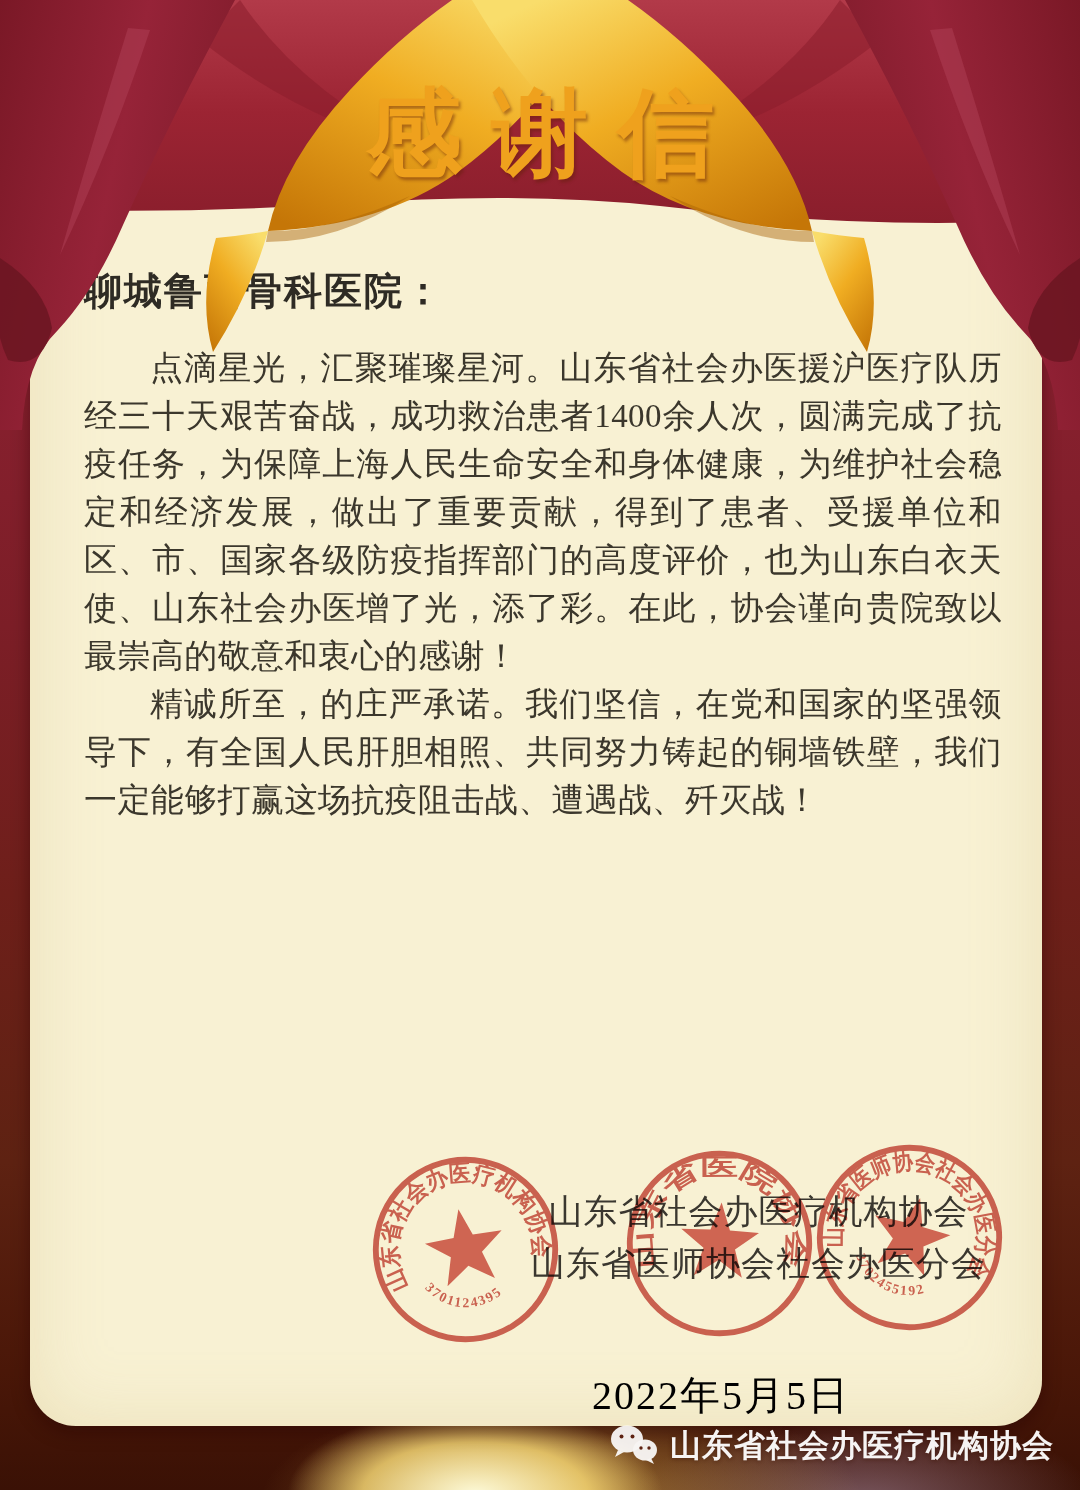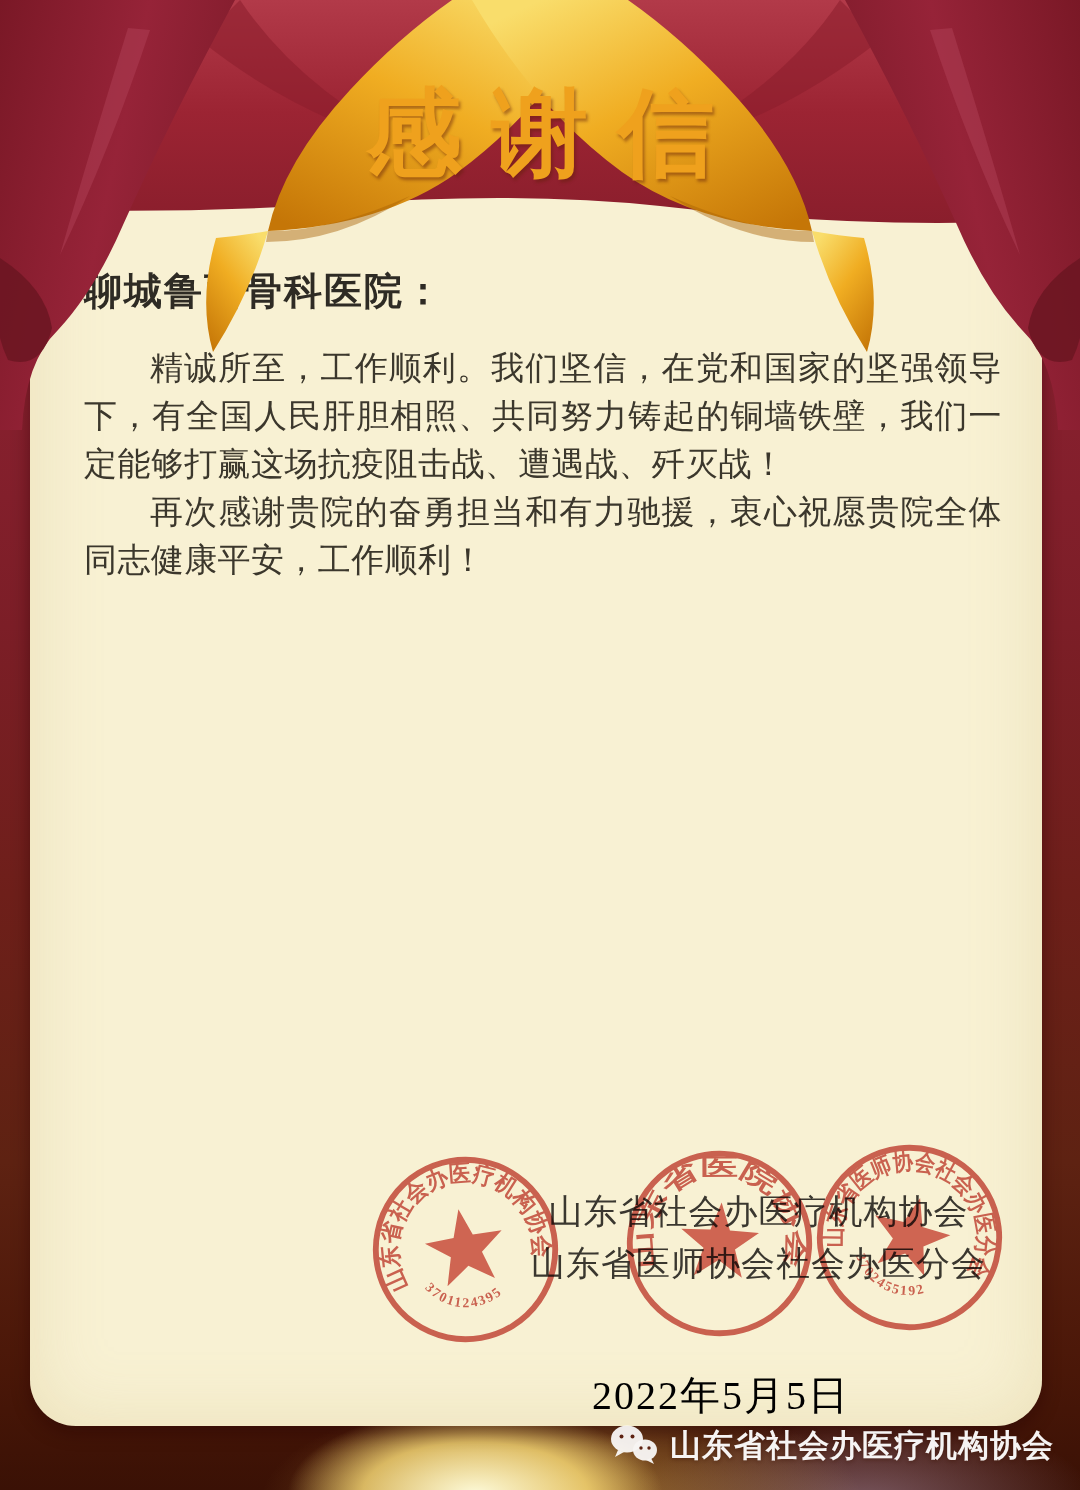--- a/index.html
+++ b/index.html
@@ -60,22 +60,22 @@
 </head>
 <body>
 
 <div class="stage">
 
   <div class="bottom-glow"></div>
 
   <div class="paper">
     <div class="letter-body">
       <p class="salutation">聊城鲁西骨科医院：</p>
-      <p class="para">精诚所至，工作顺利。我们坚信，在党和国家的坚强领导下，有全国人民肝胆相照、共同努力铸起的铜墙铁壁，我们一定能够打赢这场抗疫阻击战、遭遇战、歼灭战！</p>
-      <p class="para">再次感谢贵院的奋勇担当和有力驰援，衷心祝愿贵院全体同志健康平安，工作顺利！</p>
+      <p class="para">点滴星光，汇聚璀璨星河。山东省社会办医援沪医疗队历经三十天艰苦奋战，成功救治患者1400余人次，圆满完成了抗疫任务，为保障上海人民生命安全和身体健康，为维护社会稳定和经济发展，做出了重要贡献，得到了患者、受援单位和区、市、国家各级防疫指挥部门的高度评价，也为山东白衣天使、山东社会办医增了光，添了彩。在此，协会谨向贵院致以最崇高的敬意和衷心的感谢！</p>
+      <p class="para">精诚所至，的庄严承诺。我们坚信，在党和国家的坚强领导下，有全国人民肝胆相照、共同努力铸起的铜墙铁壁，我们一定能够打赢这场抗疫阻击战、遭遇战、歼灭战！</p>
     </div>
 
     <div class="sign-block">
       <div>山东省社会办医疗机构协会</div>
       <div>山东省医师协会社会办医分会</div>
     </div>
 
     <div class="letter-date">2022年5月5日</div>
   </div>
 

